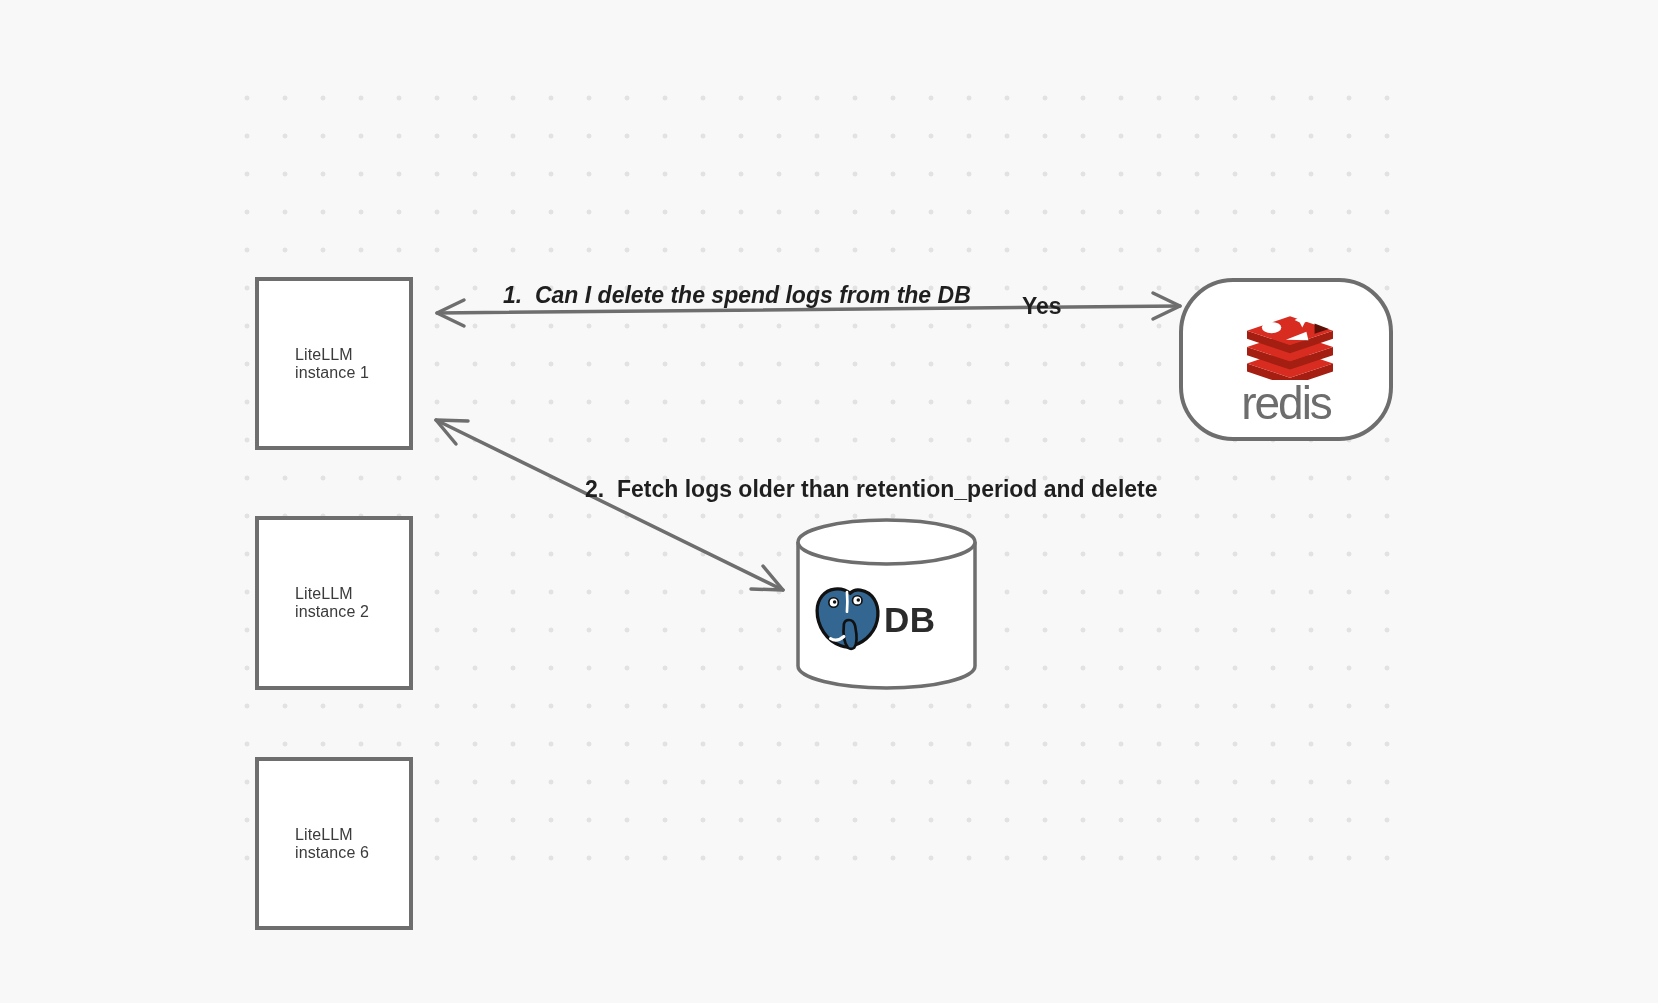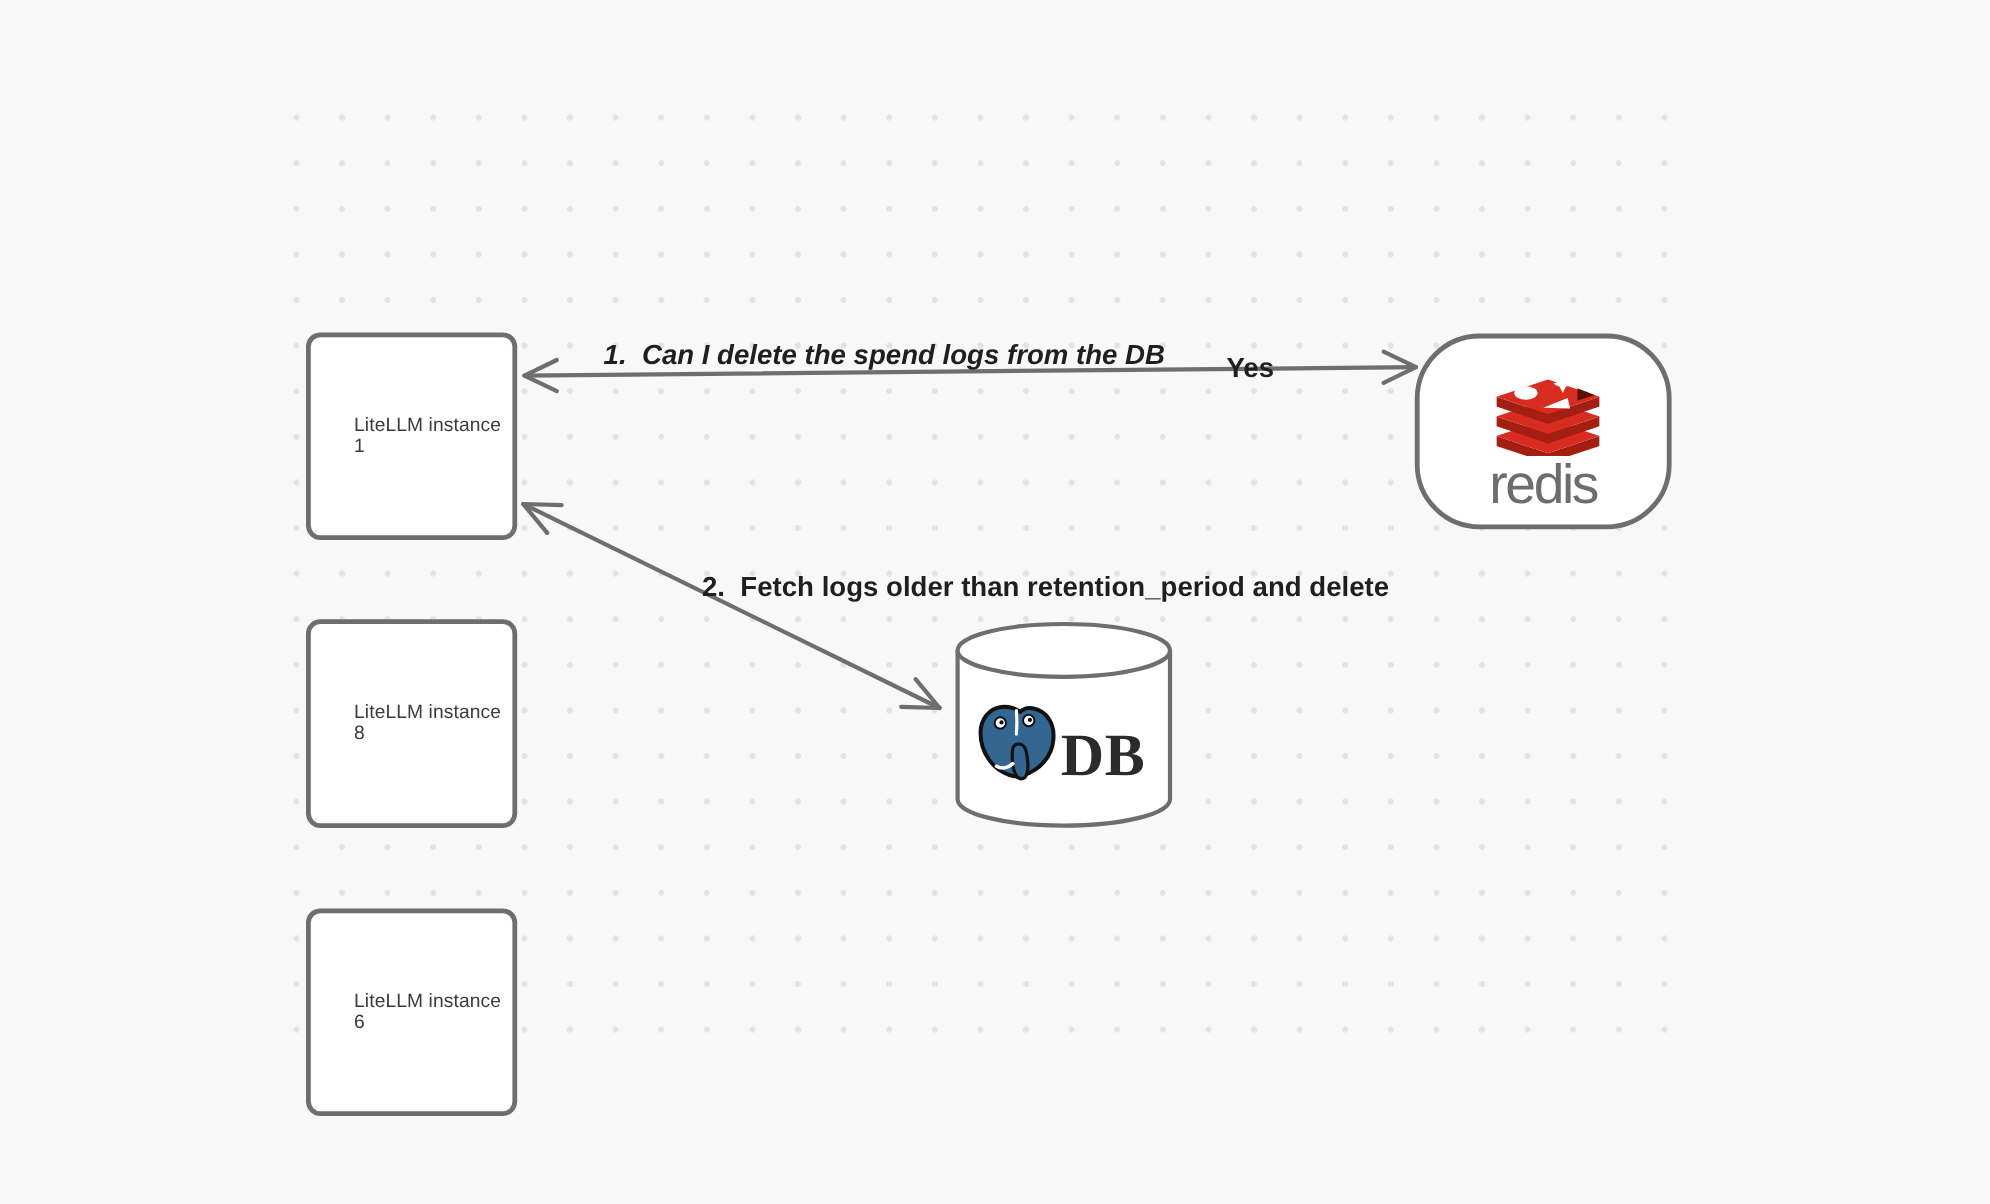--- a/index.html
+++ b/index.html
@@ -23,43 +23,43 @@
   }
   .node{
     position:absolute;
     background:#ffffff;
     border:4px solid #6e6e6e;
     box-sizing:border-box;
     z-index:2;
     display:flex;align-items:center;justify-content:center;
   }
   .instance-box{
-    left:255px;width:176px;height:173px;
-    border-radius:12px;
+    left:255px;width:158px;height:173px;
+    border-radius:0;
     padding-left:36px;
   }
   .instance-box .node-label{
     font-size:16px;color:#3b3b3b;letter-spacing:0.1px;
   }
   .redis-node{
     left:1179px;top:278px;width:214px;height:163px;
     border-radius:54px;
     display:block;
   }
   .redis-icon{position:absolute;left:64px;top:30px;}
   .redis-word{
     position:absolute;left:0;top:94px;width:100%;
     text-align:center;
     font-size:46px;font-weight:400;letter-spacing:-2px;
     color:#6d6d6d;
   }
   .pg-icon{position:absolute;left:813px;top:585px;z-index:2;}
   .db-label{
     position:absolute;left:884px;top:600px;z-index:2;
-    font-size:50px;font-weight:600;color:#2b2b2b;letter-spacing:0.5px;font-family:Liberation Serif, serif;
+    font-size:35px;font-weight:600;color:#2b2b2b;letter-spacing:0.5px;
   }
   .edge-label{
     position:absolute;z-index:2;
     font-size:23px;font-weight:700;color:#1f1f1f;
     white-space:pre;
   }
   .edge-label.l1{left:503px;top:282px;font-style:italic;}
   .edge-label.yes{left:1022px;top:293px;}
   .edge-label.l2{left:585px;top:456px;margin-top:20px;}
 </style>
@@ -88,21 +88,21 @@
       <path d="M456,444 L436,420 L468,421"></path>
       <path d="M751,589 L783,590 L763,566"></path>
     </g>
   </svg>
 
   <div class="node instance-box" style="top:277px;">
     <span class="node-label">LiteLLM instance 1</span>
   </div>
 
   <div class="node instance-box" style="top:516px;height:174px;">
-    <span class="node-label">LiteLLM instance 8</span>
+    <span class="node-label">LiteLLM instance 2</span>
   </div>
 
   <div class="node instance-box" style="top:757px;">
     <span class="node-label">LiteLLM instance 6</span>
   </div>
 
   <div class="node redis-node">
     <svg class="redis-icon" width="86" height="68" viewBox="0 0 84 66">
 
       <path d="M0,50 L0,58 L42,72 L84,58 L84,50 L42,64 Z" fill="#a41e11"></path>

